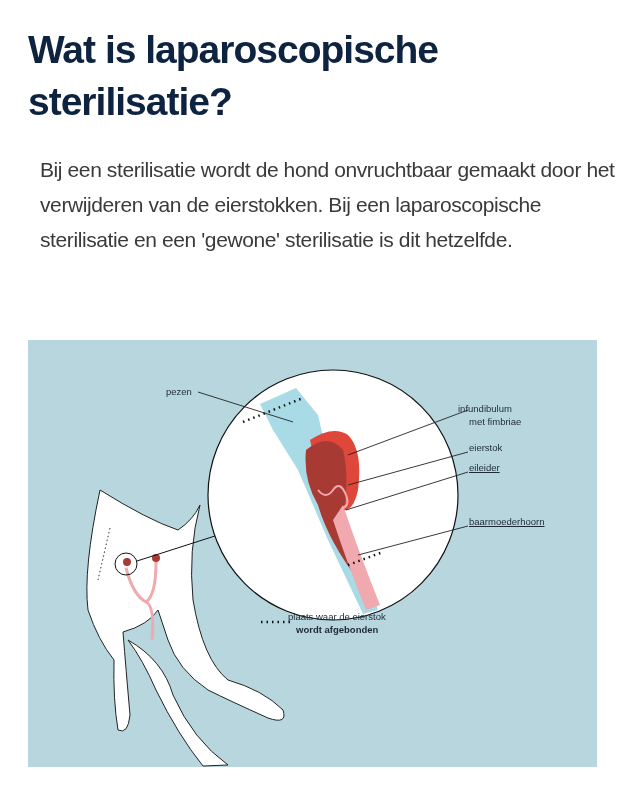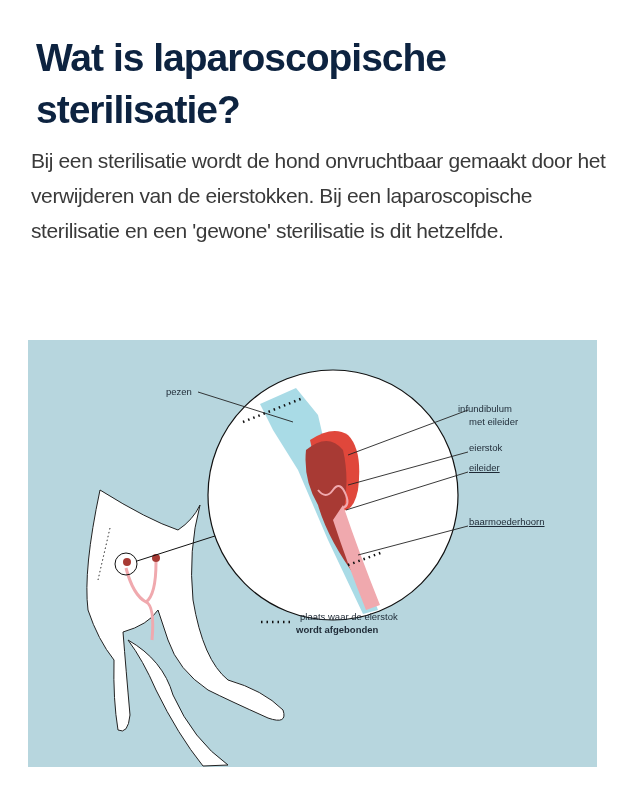--- a/index.html
+++ b/index.html
@@ -1,23 +1,23 @@
 <!DOCTYPE html>
 <html><head>
 <meta charset="utf-8">
 <style>
   html, body { margin: 0; padding: 0; background: #ffffff; }
   body { width: 625px; height: 800px; overflow: hidden; position: relative; font-family: "Liberation Sans", sans-serif; }
   .title {
-    position: absolute; left: 28px; top: 24px; width: 580px; margin: 8px;
+    position: absolute; left: 28px; top: 24px; width: 580px; margin: 0;
     font-family: "Liberation Sans", sans-serif; font-weight: 700; font-size: 39px;
     line-height: 52px; color: #0d2340; letter-spacing: -1px;
   }
   .intro {
-    position: absolute; left: 28px; top: 140px; width: 575px; margin: 3px;
+    position: absolute; left: 28px; top: 140px; width: 575px; margin: 12px;
     font-family: "Liberation Sans", sans-serif; font-size: 21px; line-height: 35px;
     color: #3a3a3a; letter-spacing: -0.4px;
   }
   .figure {
     position: absolute; left: 28px; top: 340px; width: 569px; height: 427px;
     background: #b7d6de; overflow: hidden;
   }
   .figure svg { position: absolute; left: 0; top: 0; }
   .lbl { position: absolute; font-family: "Liberation Sans", sans-serif; font-size: 9.5px; line-height: 12px; color: #1e2a36; white-space: nowrap; }
 </style>
@@ -58,19 +58,19 @@
       <line x1="440" y1="70" x2="320" y2="115"></line>
       <line x1="440" y1="112" x2="320" y2="145"></line>
       <line x1="440" y1="132" x2="318" y2="170"></line>
       <line x1="440" y1="186" x2="330" y2="215"></line>
     </g>
     <path d="M233 282 L262 282" stroke="#111" stroke-width="2.5" stroke-dasharray="1.5 4"></path>
   </svg>
 
   <div class="lbl" style="left:138px; top:46px;">pezen</div>
   <div class="lbl" style="left:430px; top:63px;">infundibulum</div>
-  <div class="lbl" style="left:441px; top:76px;">met eileider</div>
+  <div class="lbl" style="left:441px; top:76px;">met fimbriae</div>
   <div class="lbl" style="left:441px; top:102px;">eierstok</div>
   <div class="lbl" style="left:441px; top:122px;text-decoration:underline;">eileider</div>
   <div class="lbl" style="left:441px; top:176px;text-decoration:underline;">baarmoederhoorn</div>
-  <div class="lbl" style="left:272px; top:271px;">plaats waar de eierstok</div>
+  <div class="lbl" style="left:260px; top:271px;">plaats waar de eierstok</div>
   <div class="lbl" style="left:268px; top:284px;font-weight:bold;">wordt afgebonden</div>
 </div>
 
 </body></html>

